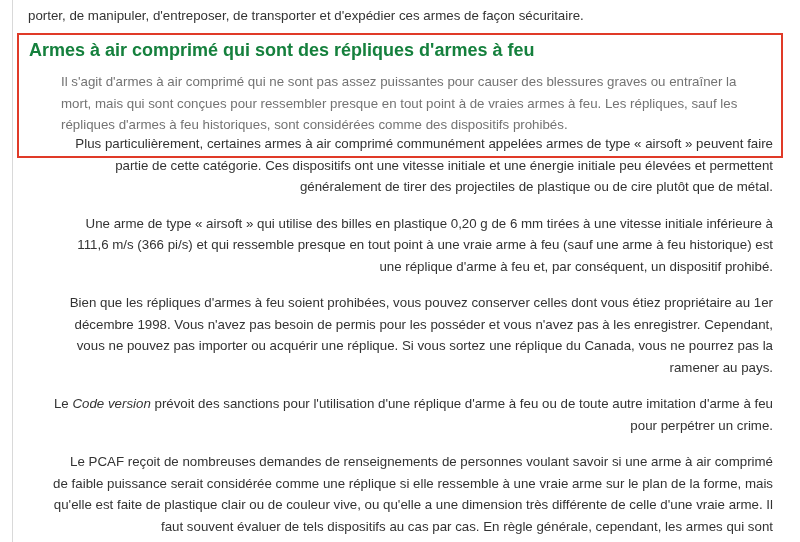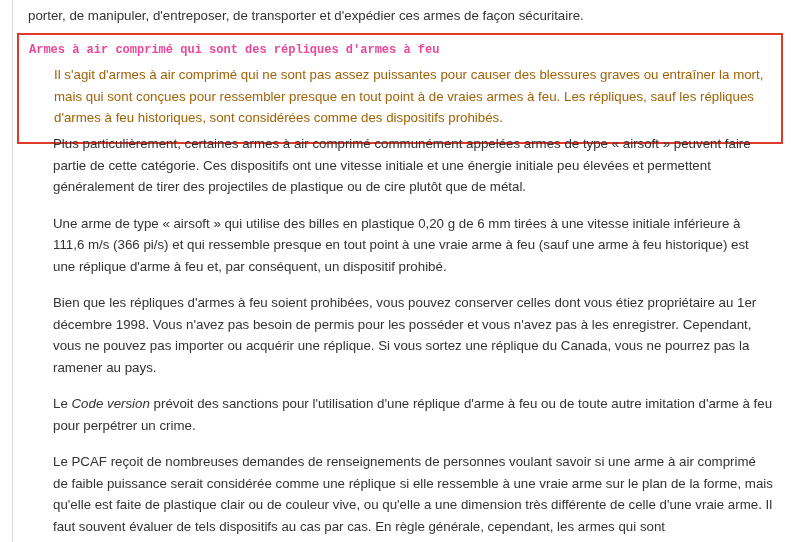--- a/index.html
+++ b/index.html
@@ -50,44 +50,44 @@
     position: absolute;
     left: 17px;
     top: 33px;
     width: 766px;
     box-sizing: border-box;
     border: 2px solid #e03a28;
     padding: 5px 10px 9px 10px;
     background: #ffffff;
   }
   .highlight-title {
-    font-size: 12px;
+    font-size: 18px;
     font-weight: bold;
-    color: #ec4899;
+    color: #15803d;
     line-height: 20px;
     margin: 0 0 3px 0;
-    font-family: Liberation Mono, monospace;
   }
   .highlight-body {
     font-size: 13.3px;
     line-height: 21.5px;
-    color: #a16207;
-    margin: 4px;
+    color: #737373;
+    margin: 11px;
     padding-left: 21px;
   }
   .body-block {
     position: absolute;
     left: 28px;
     top: 133px;
     width: 745px;
   }
   .body-block p.para {
     padding-left: 25px;
     text-indent: 0;
     margin-bottom: 15px;
+    text-align: right;
   }
   .body-block p.para:last-child {
     margin-bottom: 0;
   }
   em.italic {
     font-style: italic;
   }
 </style>
 </head>
 <body>

